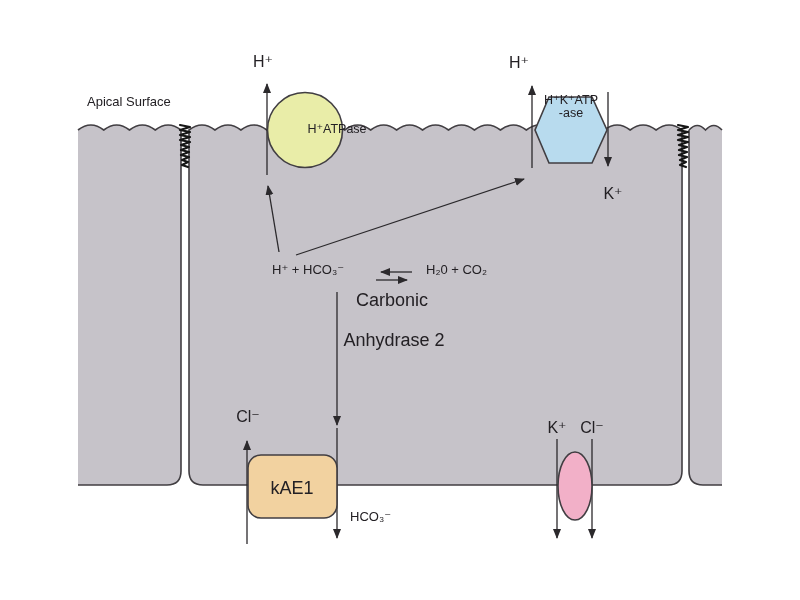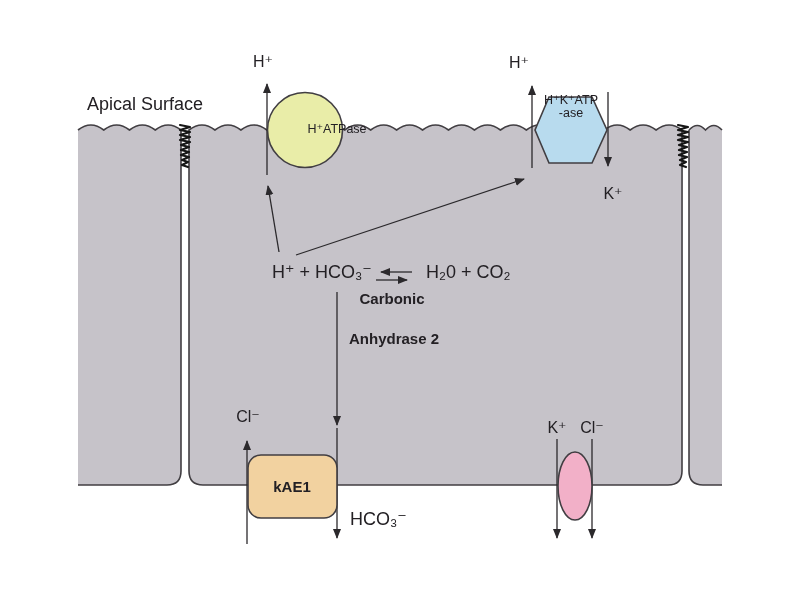--- a/index.html
+++ b/index.html
@@ -12,23 +12,23 @@
     overflow:hidden;
   }
   .stage svg{position:absolute;left:0;top:0;}
   .lbl{
     position:absolute;
     line-height:1.05;
     white-space:nowrap;
     color:#232024;
   }
   .ctr{transform:translateX(-50%);}
-  .f17{font-size:18px;}
+  .f17{font-size:13px;}
   .f16{font-size:16px;}
-  .f15{font-size:15px;font-weight:bold;}
+  .f15{font-size:18px;}
   .f12{font-size:12.5px;}
   .tight{text-align:center;}
 </style>
 </head>
 <body>
 
 <div class="stage">
 
   <svg width="800" height="600" viewBox="0 0 800 600">
     <defs>

